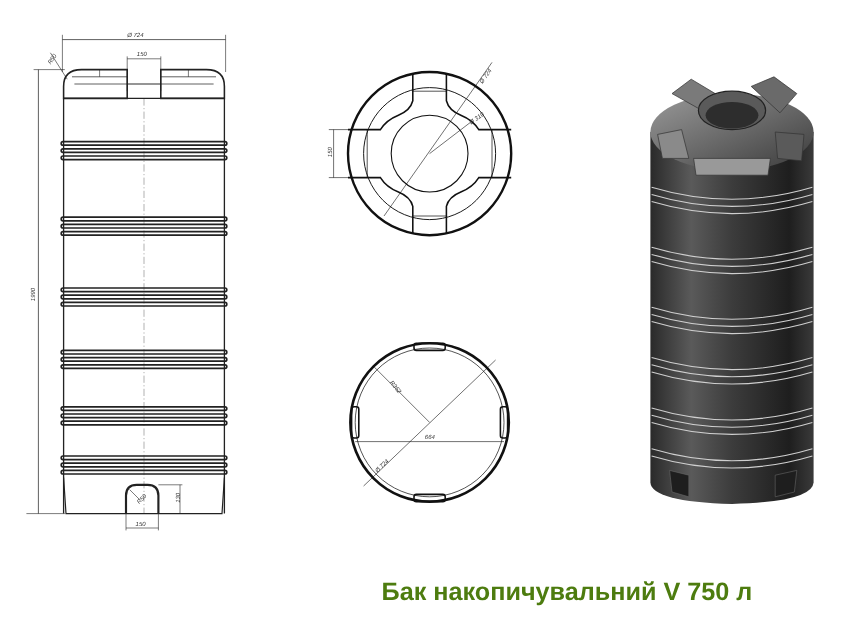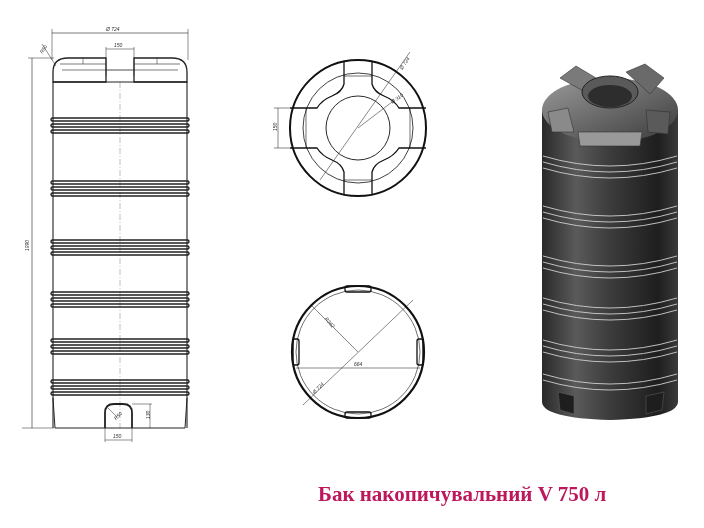--- a/index.html
+++ b/index.html
@@ -1,21 +1,21 @@
 <!DOCTYPE html>
 <html><head>
   <meta charset="utf-8">
   <style>
     html, body { margin: 0; padding: 0; background: #ffffff; }
     body { width: 704px; height: 528px; position: relative; overflow: hidden; font-family: "Liberation Sans", sans-serif; }
     .drawing { position: absolute; left: 0; top: 0; width: 704px; height: 528px; }
     .dim { font-family: "Liberation Sans", sans-serif; font-size: 5px; fill: #333; font-style: italic; }
     .caption {
       position: absolute; left: 318px; top: 482px;
-      font-family: Liberation Serif, serif; font-weight: bold; font-size: 21px; color: #be185d;
+      font-family: Liberation Sans, sans-serif; font-weight: bold; font-size: 21px; color: #4d7c0f;
       white-space: nowrap; letter-spacing: 0px; text-align: center;
     }
   </style>
 </head>
 <body>
 
 <svg class="drawing" viewBox="0 0 704 528" xmlns="http://www.w3.org/2000/svg">
   <defs>
     <linearGradient id="tankGrad" x1="0" x2="1" y1="0" y2="0">
       <stop offset="0" stop-color="#2a2a2a"></stop>

